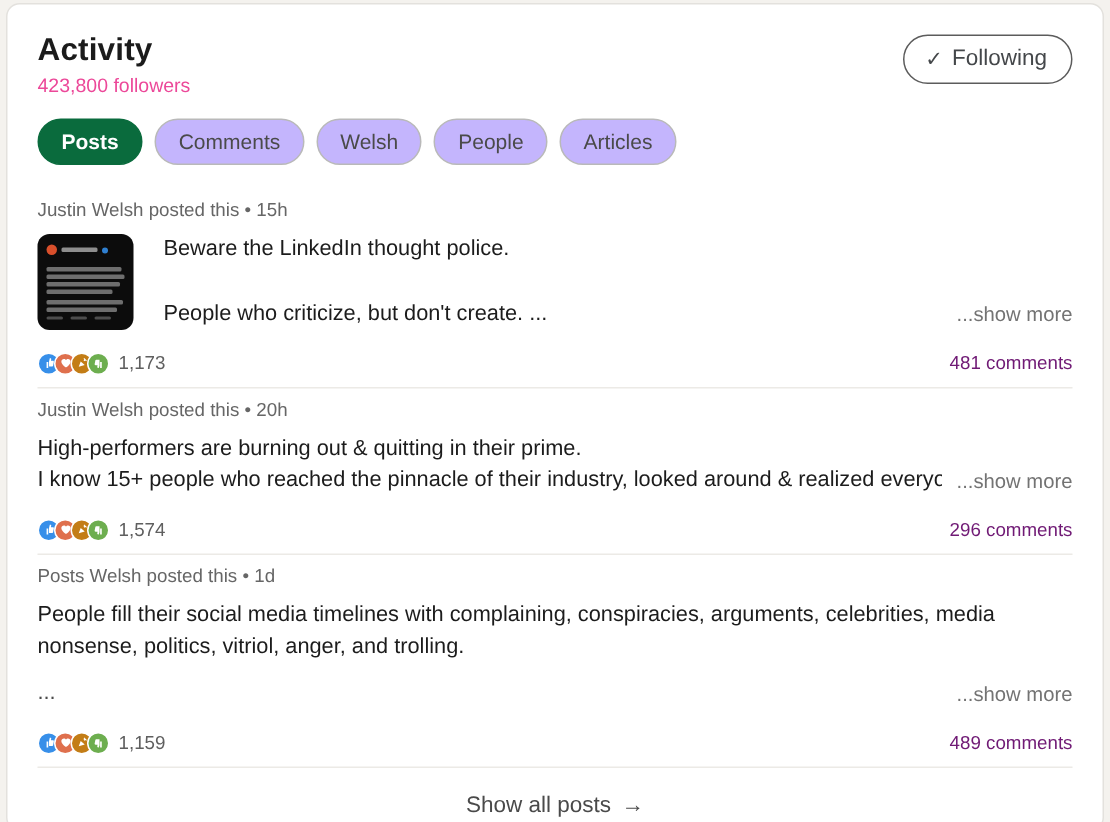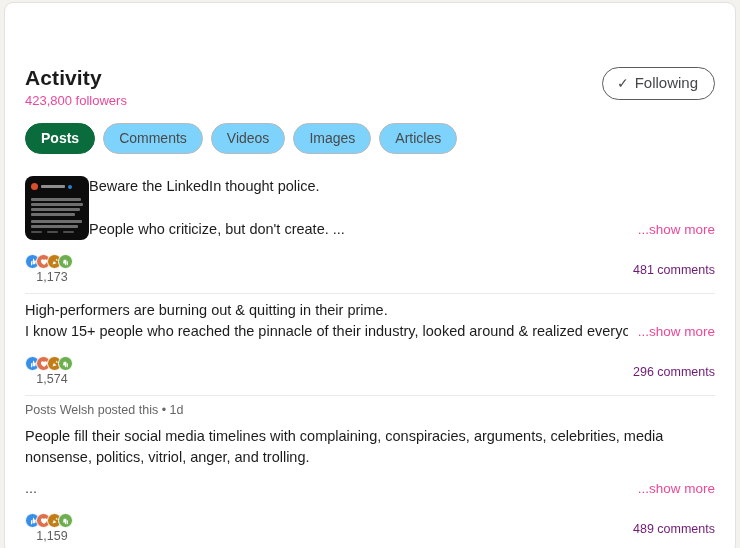--- a/index.html
+++ b/index.html
@@ -24,21 +24,20 @@
     border: 1px solid #e3e1dd;
     border-radius: 9px;
     box-sizing: border-box;
     overflow: hidden;
   }
 
   
   .card-header {
     padding: 18px 20px 0 20px;
     position: relative;
-    margin-top: 44px;
   }
   .page-title {
     font-size: 21px;
     font-weight: 600;
     color: #1b1b1b;
     line-height: 26px;
     letter-spacing: 0.1px;
   }
   .followers {
     font-size: 13px;
@@ -73,21 +72,21 @@
   .filters {
     display: flex;
     gap: 8px;
     padding: 13px 20px 0 20px;
     align-items: center;
     text-align: right;
   }
   .pill {
     border: 1px solid #b9b9b9;
     border-radius: 16px;
-    background: #7dd3fc;
+    background: #c4b5fd;
     color: #4a4a4a;
     font-size: 14px;
     font-family: "Liberation Sans", sans-serif;
     padding: 5px 15px 6px 15px;
     line-height: 18px;
     cursor: pointer;
     white-space: nowrap;
   }
   .pill.active {
     background: #0a6b3d;
@@ -108,21 +107,21 @@
   }
   .post-meta {
     font-size: 12.5px;
     color: #666666;
     line-height: 16px;
     margin-bottom: 8px;
   }
   .post-body {
     display: flex;
     align-items: flex-start;
-    gap: 0;
+    gap: 20px;
   }
   .thumb {
     width: 64px;
     height: 64px;
     flex: 0 0 64px;
     border-radius: 8px;
     background: #0c0c0c;
     overflow: hidden;
     position: relative;
   }
@@ -188,37 +187,36 @@
   }
   .snippet-row .snippet-text {
     flex: 1 1 auto;
     min-width: 0;
     white-space: nowrap;
     overflow: hidden;
   }
   .show-more {
     flex: 0 0 auto;
     font-size: 13.5px;
-    color: #ec4899;
+    color: #737373;
     line-height: 20px;
     cursor: pointer;
     white-space: nowrap;
   }
 
   
   .social-row {
     display: flex;
     align-items: center;
     justify-content: space-between;
     margin-top: 14px;
   }
   .reactions {
     display: flex;
     align-items: center;
-    flex-direction: column;
   }
   .react-icons {
     display: inline-flex;
     align-items: center;
   }
   .react {
     width: 15px;
     height: 15px;
     border-radius: 50%;
     border: 1.3px solid #ffffff;
@@ -278,28 +276,29 @@
 
     <div class="follow-btn">
       <span class="follow-check">✓</span>
       <span>Following</span>
     </div>
   </div>
 
   <div class="filters">
     <div class="pill active">Posts</div>
     <div class="pill">Comments</div>
-    <div class="pill">Videos</div>
-    <div class="pill">Images</div>
+    <div class="pill">Welsh</div>
+    <div class="pill">People</div>
     <div class="pill">Articles</div>
   </div>
 
   <div class="posts">
 
     <div class="post">
+      <div class="post-meta">Justin Welsh posted this • 15h</div>
       <div class="post-body">
         <div class="thumb">
           <div class="t-head">
             <span class="t-avatar"></span>
             <span class="t-name"></span>
             <span class="t-badge"></span>
           </div>
           <span class="t-line" style="top:22px;width:50px;"></span>
           <span class="t-line" style="top:27px;width:52px;"></span>
           <span class="t-line" style="top:32px;width:49px;"></span>
@@ -344,20 +343,21 @@
                 </svg>
             </span>
           </span>
           <span class="react-count">1,173</span>
         </div>
         <div class="comments-count">481 comments</div>
       </div>
     </div>
 
     <div class="post">
+      <div class="post-meta">Justin Welsh posted this • 20h</div>
       <div class="post-body">
         <div class="post-text">
           <div class="post-line">High-performers are burning out &amp; quitting in their prime.</div>
           <div class="snippet-row gap">
             <div class="post-line snippet-text">I know 15+ people who reached the pinnacle of their industry, looked around &amp; realized everyone around th</div>
             <div class="show-more">...show more</div>
           </div>
         </div>
       </div>
       <div class="social-row">

